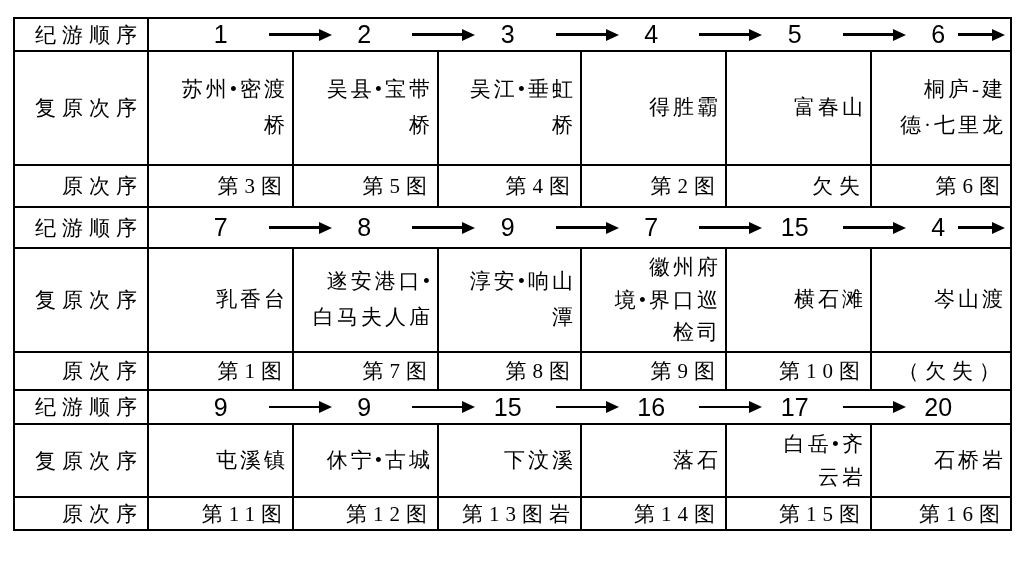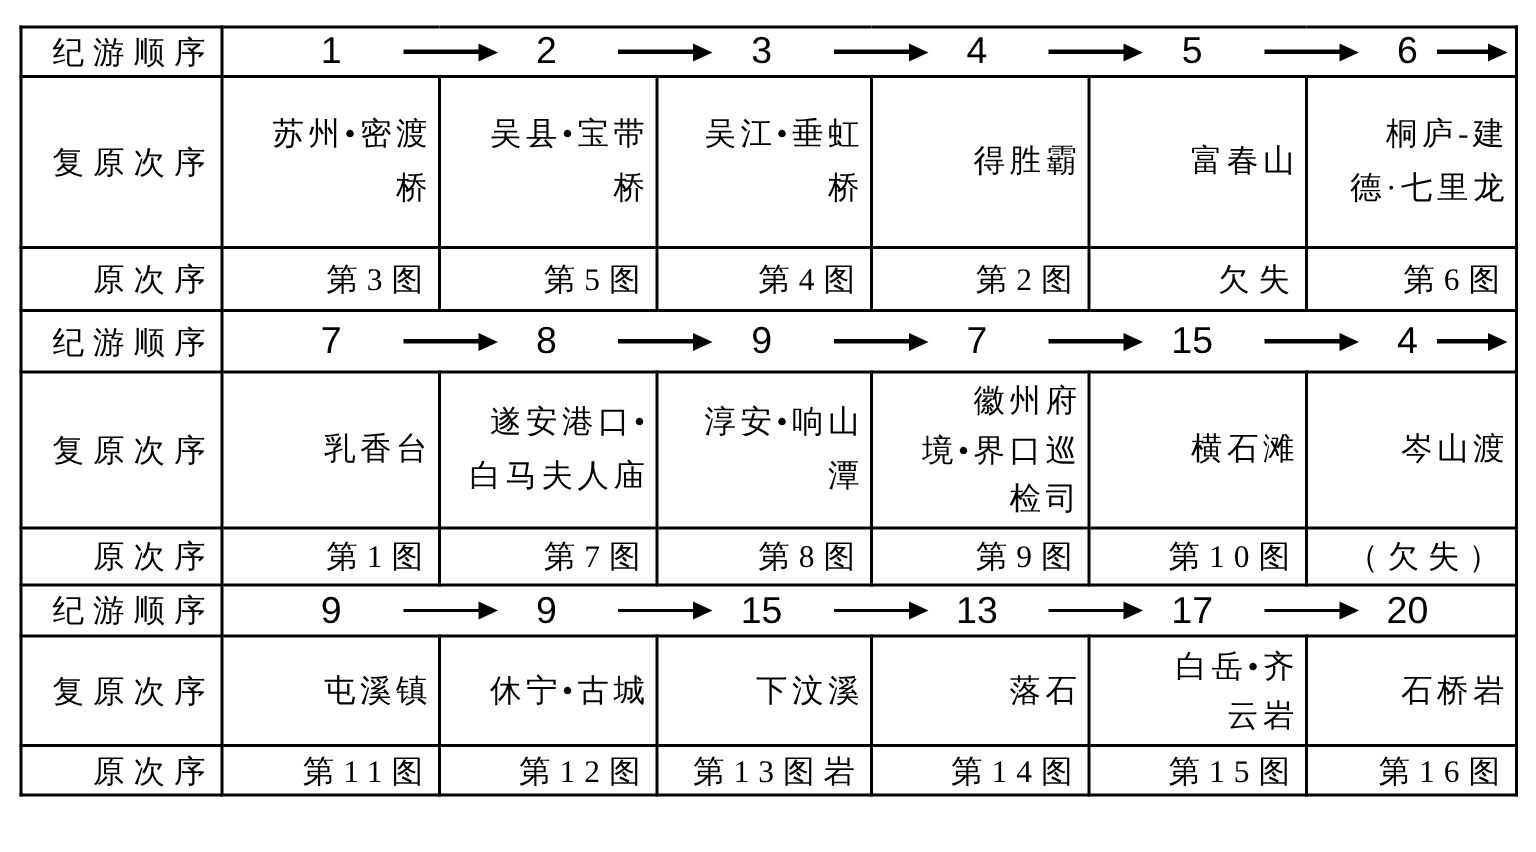--- a/index.html
+++ b/index.html
@@ -189,21 +189,21 @@
       <td class="orig-cell">第10图</td>
       <td class="orig-cell">（欠失）</td>
     </tr>
 
     <tr style="height:34px">
       <td class="label-cell">纪游顺序</td>
       <td class="seq-cell" colspan="6">
         <span class="seq-num" style="left:0">9</span>
         <span class="seq-num" style="left:16.6667%">9</span>
         <span class="seq-num" style="left:33.3333%">15</span>
-        <span class="seq-num" style="left:50%">13</span>
+        <span class="seq-num" style="left:50%">16</span>
         <span class="seq-num" style="left:66.6667%">17</span>
         <span class="seq-num" style="left:83.3333%">20</span>
         <div class="arrow" style="left:13.9%"></div>
         <div class="arrow" style="left:30.57%"></div>
         <div class="arrow" style="left:47.23%"></div>
         <div class="arrow" style="left:63.9%"></div>
         <div class="arrow" style="left:80.57%"></div>
       </td>
     </tr>
     <tr style="height:73px">

